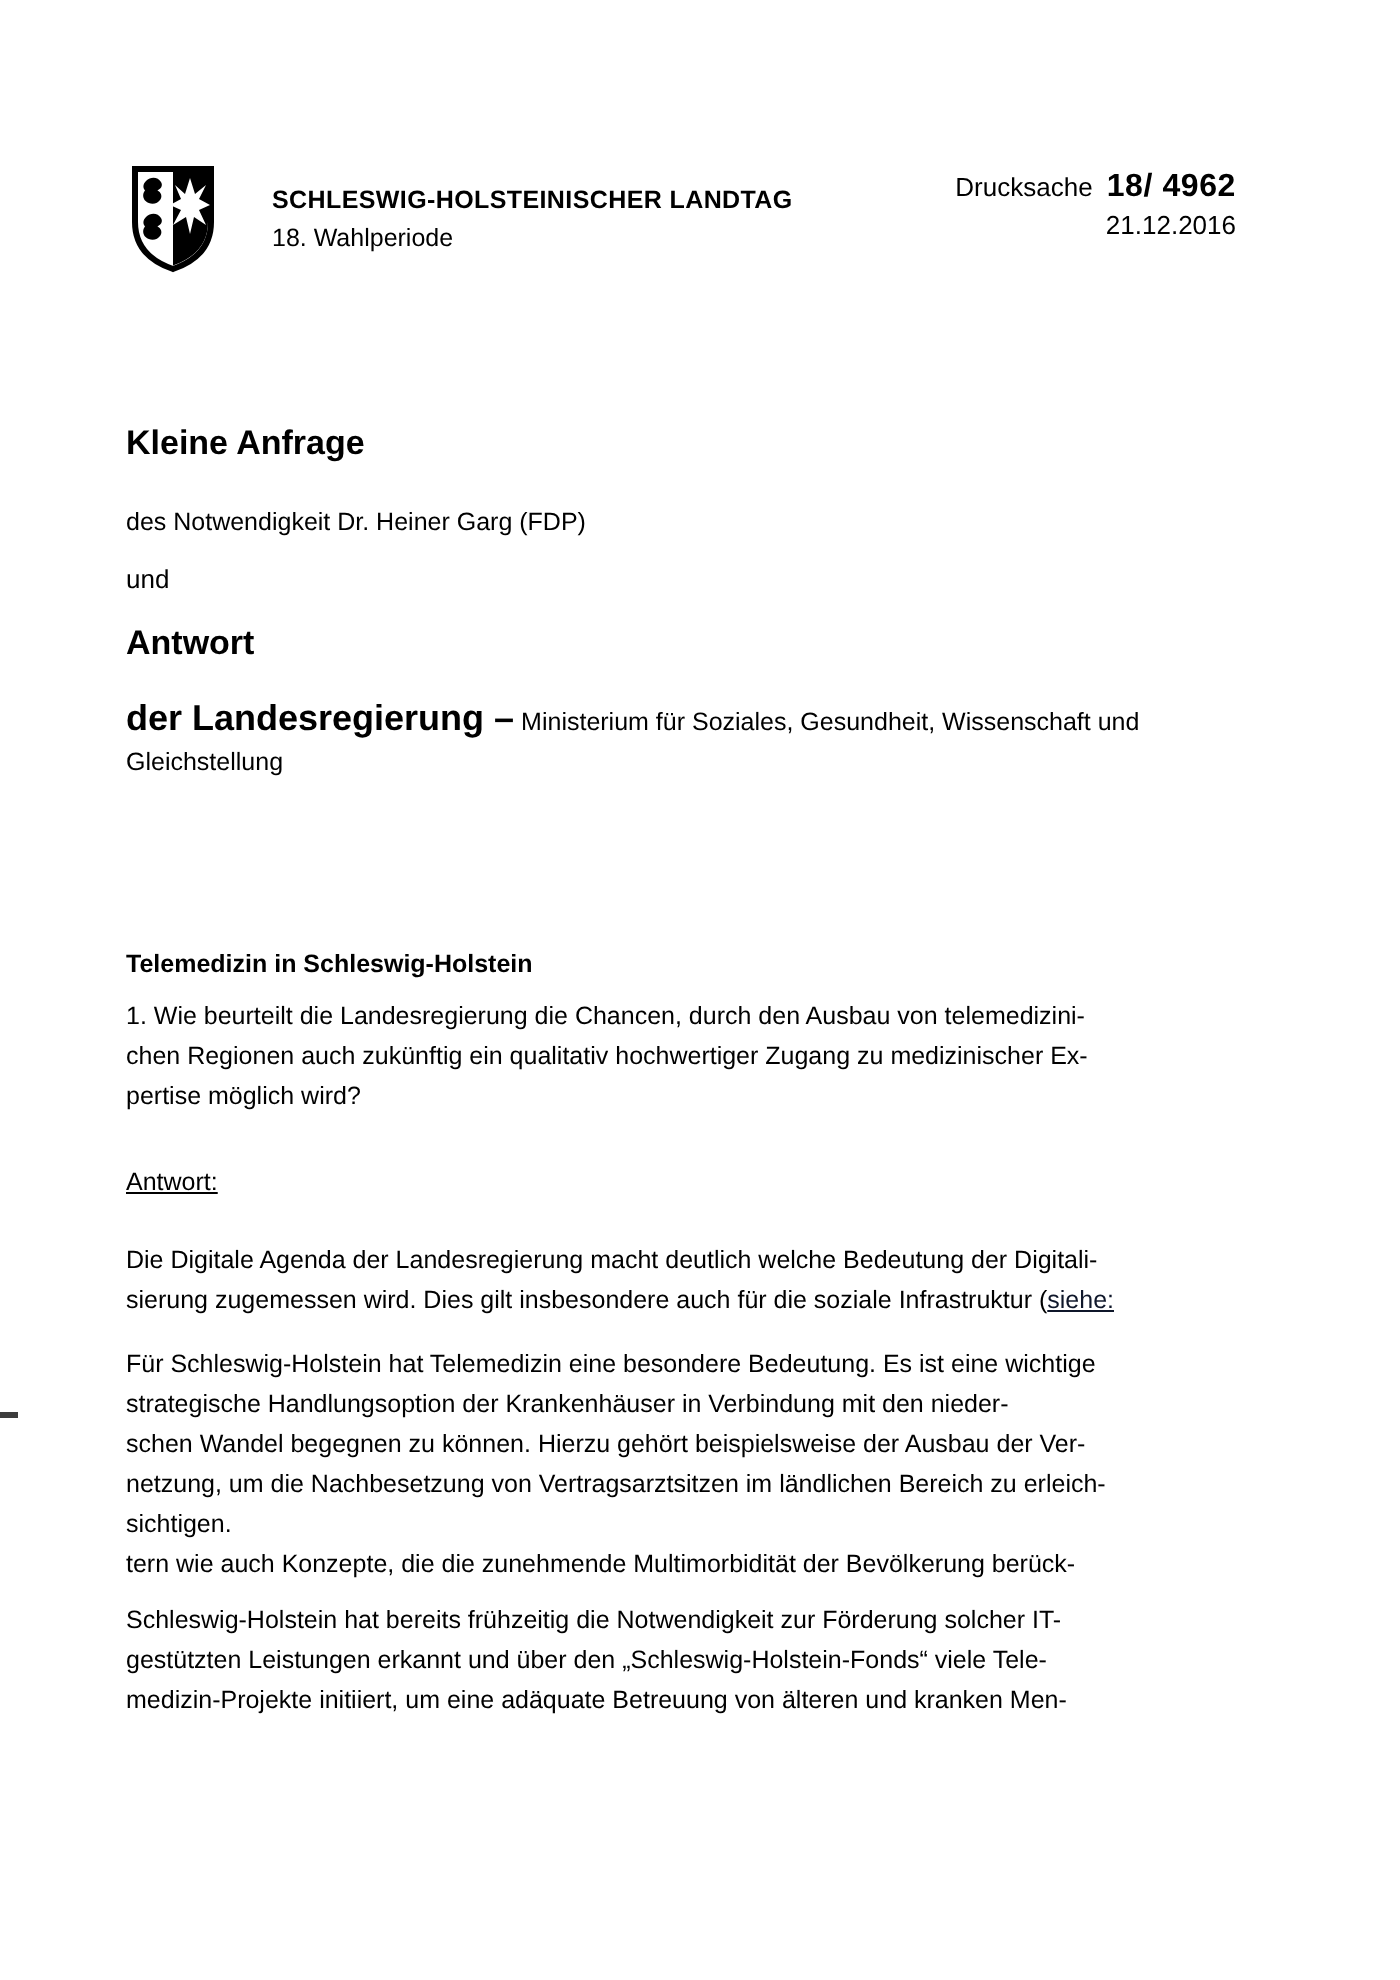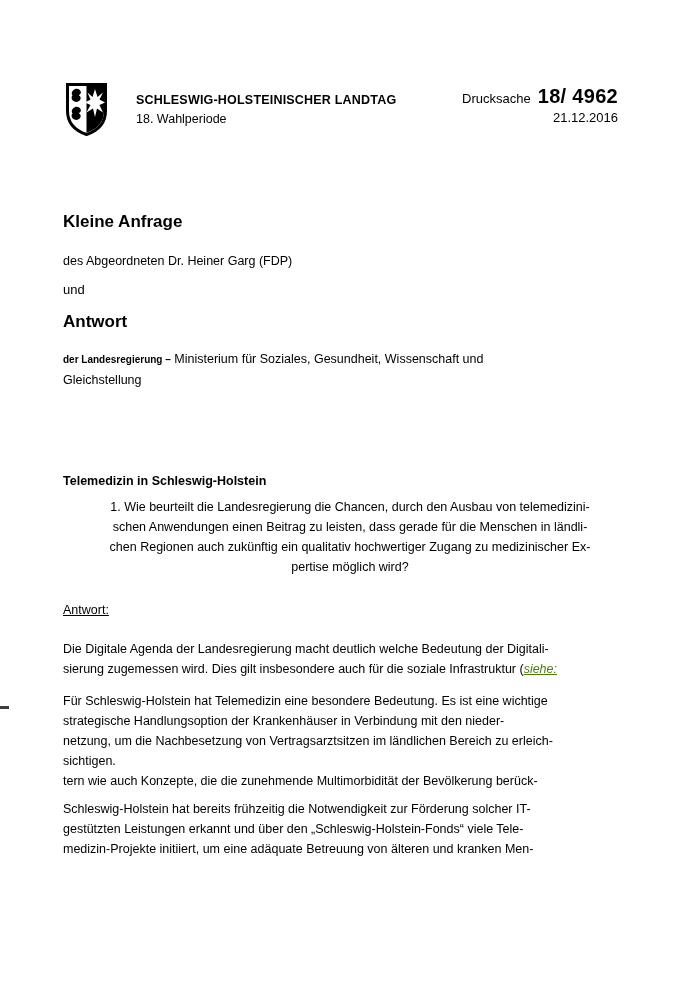--- a/index.html
+++ b/index.html
@@ -60,21 +60,21 @@
     justify-content: flex-end;
     gap: 7px;
     white-space: nowrap;
   }
   .doc-type-label {
     font-weight: normal;
     font-size: 13px;
   }
   .doc-number {
     font-weight: bold;
-    font-size: 20px;
+    font-size: 16px;
     letter-spacing: 0.3px;
   }
   .doc-date {
     font-size: 13px;
     margin-top: 2px;
   }
   
   .title-block {
     margin: 74px 63px 0 63px;
   }
@@ -98,48 +98,47 @@
   .answer-title {
     margin-top: 13px;
   }
   .answer-by {
     font-size: 12.5px;
     line-height: 20px;
     margin-top: 16px;
   }
   .answer-by .lead {
     font-weight: bold;
-    font-size: 10px;
+    font-size: 18px;
   }
   
   .body-block {
     margin: 81px 63px 0 63px;
     font-size: 12.5px;
     line-height: 20px;
   }
   .section-heading {
     font-weight: bold;
     white-space: nowrap;
   }
   .para { margin-top: 0; }
-  .q1       { margin-top: 6px; text-align: center; }
+  .q1       { margin-top: 6px; }
   .answer-label {
     margin-top: 23px;
     text-decoration: underline;
     width: -moz-fit-content;
     width: fit-content;
   }
   .ap1 { margin-top: 19px; }
   .ap2 { margin-top: 12px; }
   .ap3 { margin-top: 8px; }
   .tline { white-space: nowrap; }
   a.doc-link {
-    color: #4d7c0f;
+    color: #0f172a;
     text-decoration: underline;
-    font-style: italic;
   }
 </style>
 </head>
 <body>
 
 <div class="page">
 
   <div class="fold-mark"></div>
 
   <header class="doc-header">
@@ -158,52 +157,52 @@
       <div class="drucksache-line">
         <span class="doc-type-label">Drucksache</span>
         <span class="doc-number">18/ 4962</span>
       </div>
       <div class="doc-date">21.12.2016</div>
     </div>
   </header>
 
   <section class="title-block">
     <h1 class="big-title">Kleine Anfrage</h1>
-    <div class="request-by">des Abgeordneten Dr. Heiner Garg (FDP)</div>
+    <div class="request-by">des Notwendigkeit Dr. Heiner Garg (FDP)</div>
     <div class="conjunction">und</div>
     <h1 class="big-title answer-title">Antwort</h1>
     <div class="answer-by">
       <div class="tline">
         <span class="lead">der Landesregierung –</span>
         <span>Ministerium für Soziales, Gesundheit, Wissenschaft und</span>
       </div>
       <div class="tline">Gleichstellung</div>
     </div>
   </section>
 
   <section class="body-block">
     <div class="section-heading">Telemedizin in Schleswig-Holstein</div>
 
     <div class="para q1">
         <div class="tline">1. Wie beurteilt die Landesregierung die Chancen, durch den Ausbau von telemedizini-</div>
-        <div class="tline">schen Anwendungen einen Beitrag zu leisten, dass gerade für die Menschen in ländli-</div>
         <div class="tline">chen Regionen auch zukünftig ein qualitativ hochwertiger Zugang zu medizinischer Ex-</div>
         <div class="tline">pertise möglich wird?</div>
       </div>
 
     <div class="answer-label">Antwort:</div>
 
     <div class="para ap1">
       <div class="tline">Die Digitale Agenda der Landesregierung macht deutlich welche Bedeutung der Digitali-</div>
       <div class="tline"><span>sierung zugemessen wird. Dies gilt insbesondere auch für die soziale Infrastruktur (</span><a class="doc-link" href="#">siehe:</a></div>
     </div>
 
     <div class="para ap2">
         <div class="tline">Für Schleswig-Holstein hat Telemedizin eine besondere Bedeutung. Es ist eine wichtige</div>
         <div class="tline">strategische Handlungsoption der Krankenhäuser in Verbindung mit den nieder-</div>
+        <div class="tline">schen Wandel begegnen zu können. Hierzu gehört beispielsweise der Ausbau der Ver-</div>
         <div class="tline">netzung, um die Nachbesetzung von Vertragsarztsitzen im ländlichen Bereich zu erleich-</div>
         <div class="tline">sichtigen.</div>
         <div class="tline">tern wie auch Konzepte, die die zunehmende Multimorbidität der Bevölkerung berück-</div>
       </div>
 
     <div class="para ap3">
         <div class="tline">Schleswig-Holstein hat bereits frühzeitig die Notwendigkeit zur Förderung solcher IT-</div>
         <div class="tline">gestützten Leistungen erkannt und über den „Schleswig-Holstein-Fonds“ viele Tele-</div>
         <div class="tline">medizin-Projekte initiiert, um eine adäquate Betreuung von älteren und kranken Men-</div>
       </div>

